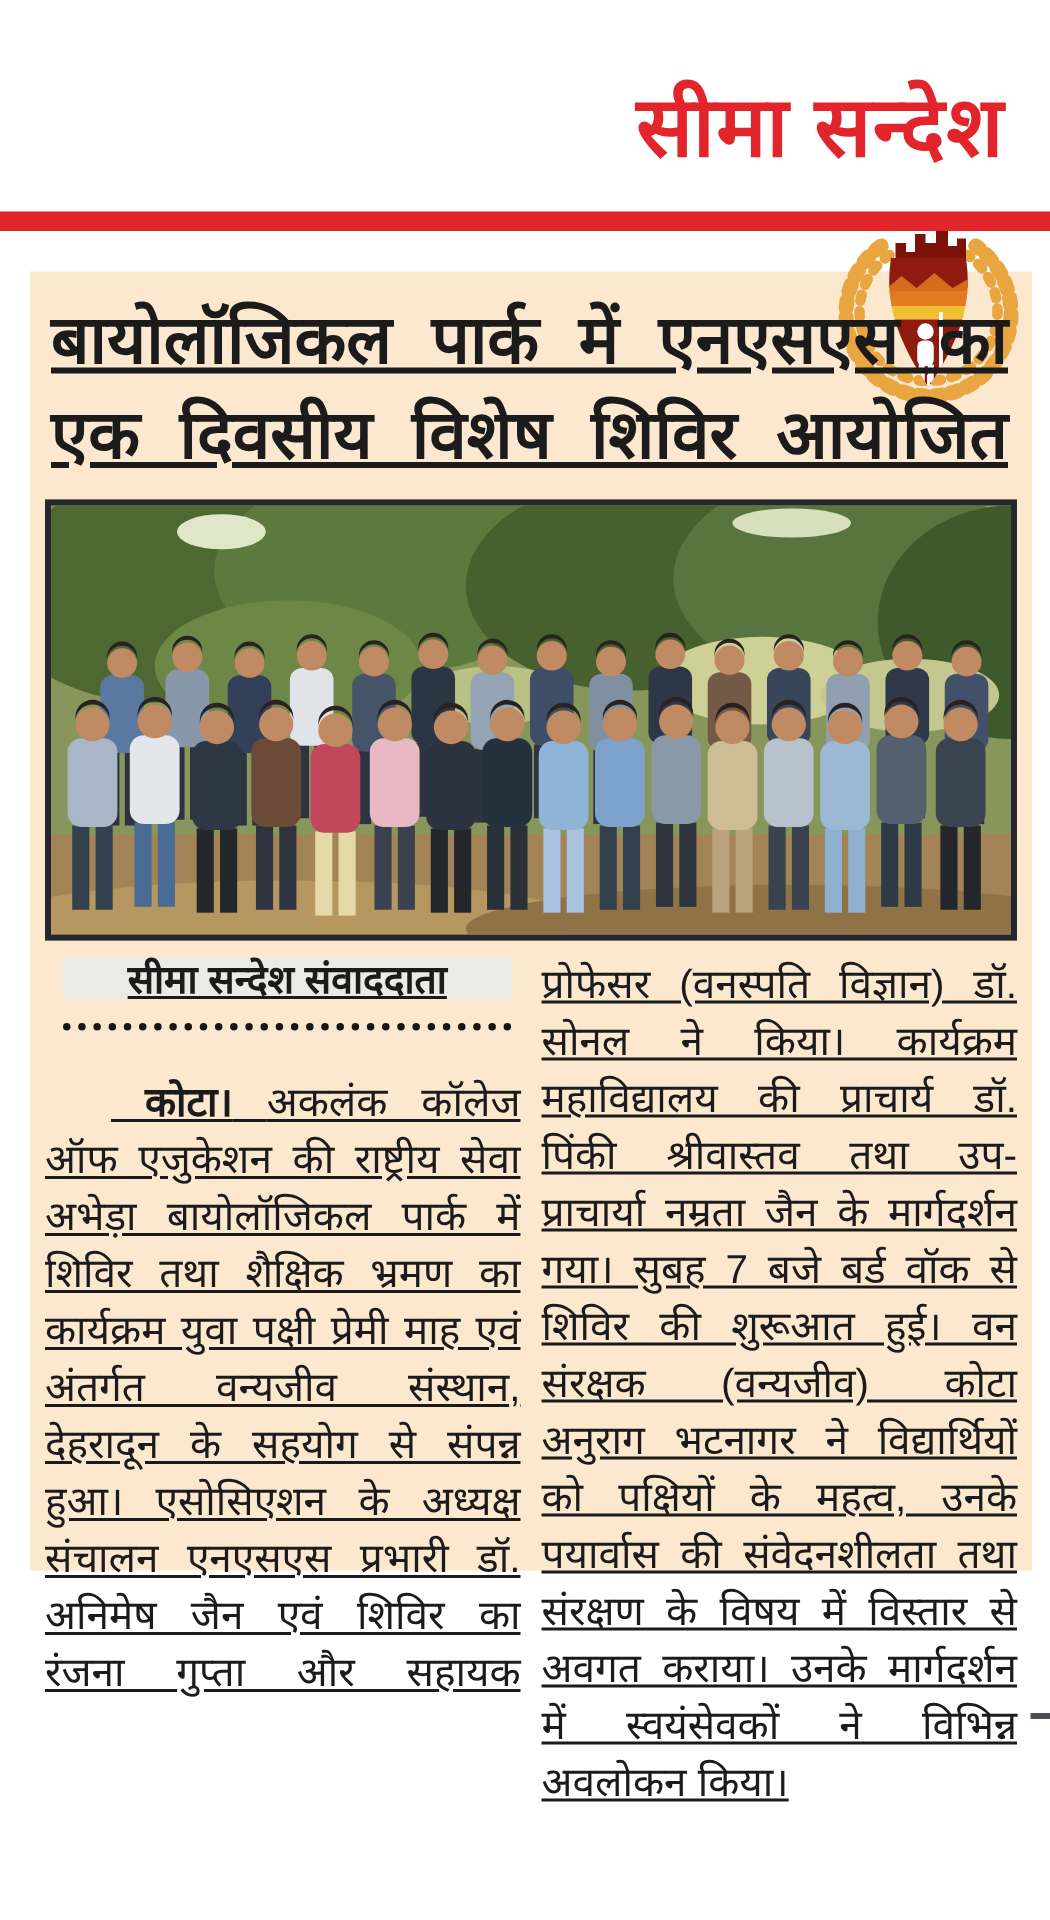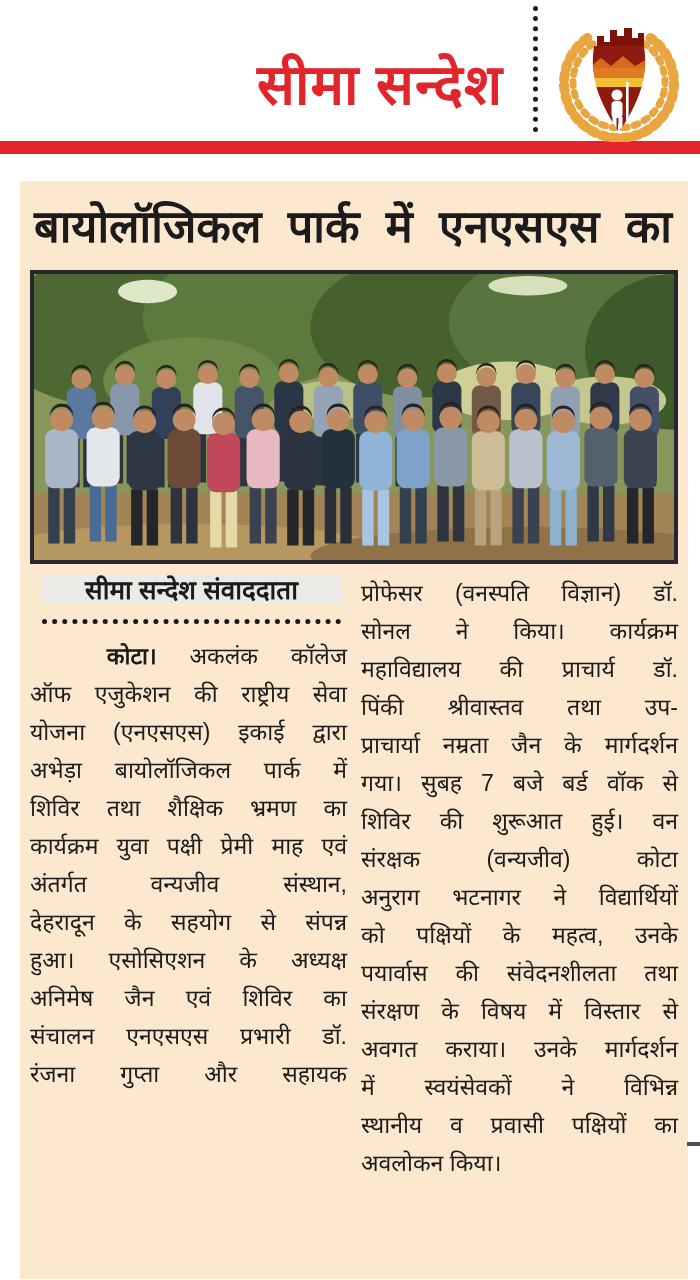--- a/index.html
+++ b/index.html
@@ -14,21 +14,21 @@
   html,body{background:#fff;}
   .page{
     position:relative;
     width:700px;height:1280px;
     background:#ffffff;
     overflow:hidden;
     font-family:"Liberation Sans","DejaVu Sans",sans-serif;
     color:var(--ink);
   }
   
-  .masthead{display:flex;align-items:flex-start;height:141px;}
+  .masthead{display:flex;align-items:flex-end;height:141px;flex-direction:column;}
   .mast-title{
     flex:1;
     text-align:right;
     padding:44px 30px 0 0;
     font-size:56px;
     font-weight:bold;
     color:var(--accent-red);
     letter-spacing:1px;
     white-space:nowrap;
   }
@@ -41,22 +41,23 @@
   .mast-logo{
     width:162px;
     display:flex;justify-content:center;align-items:flex-start;
     padding-top:6px;
   }
   .red-bar{height:13px;background:var(--accent-red);width:100%;}
   
   .clip{
     margin:27px 12px 0 20px;
     background:var(--peach);
-    height:1098px;
+    height:866px;
     padding:8px 8px 0 8px;
+    text-decoration:underline;
   }
   .headline{
     font-weight:bold;
     color:var(--ink);
     font-size:45px;
     line-height:63px;
     padding:6px 8px 8px 6px;
   }
   .headline .hl{
     display:block;
@@ -87,28 +88,28 @@
     white-space:nowrap;
   }
   .dotted-rule{
     margin:16px 6px 0 12px;
     border-bottom:5px dotted #161616;
     height:2px;
   }
   .lines{display:block;}
   .tline{
     height:38px;
-    font-size:23px;
+    font-size:27px;
     line-height:38px;
     text-align:justify;
     text-align-last:justify;
     white-space:nowrap;
     overflow:visible;
   }
-  .col-left .tline.first{margin-top:13px;}
+  .col-left .tline.first{margin-top:29px;}
   .indent{display:inline-block;width:44px;}
   .dateline{font-weight:bold;}
   .col-right .lines .tline:last-child{text-align-last:left;}
   .edge-dash{
     position:absolute;
     right:0;top:1142px;
     width:13px;height:4px;
     background:#4c4c54;
   }
 </style>
@@ -149,20 +150,21 @@
       </svg>
     </div>
   </header>
 
   <div class="red-bar"></div>
 
   <section class="clip">
 
     <h1 class="headline">
       <span class="hl">बायोलॉजिकल पार्क में एनएसएस का</span>
+      <span class="hl">एक दिवसीय विशेष शिविर आयोजित</span>
     </h1>
 
     <figure class="photo">
       <svg viewBox="0 0 648 294" preserveAspectRatio="none">
 
         <rect x="0" y="0" width="648" height="294" fill="#87975c"></rect>
         <ellipse cx="70" cy="60" rx="110" ry="75" fill="#4e6833"></ellipse>
         <ellipse cx="230" cy="45" rx="120" ry="70" fill="#5d7a3e"></ellipse>
         <ellipse cx="390" cy="55" rx="110" ry="72" fill="#46602e"></ellipse>
         <ellipse cx="540" cy="50" rx="120" ry="75" fill="#587540"></ellipse>
@@ -407,50 +409,48 @@
           <span>सीमा सन्देश संवाददाता</span>
         </div>
         <div class="dotted-rule"></div>
         <div class="tline first">
           <span class="indent"></span>
           <span class="dateline">कोटा।</span>
           <span>अकलंक कॉलेज</span>
         </div>
         <div class="lines">
             <div class="tline">ऑफ एजुकेशन की राष्ट्रीय सेवा</div>
-            <div class="tline">योजना (एनएसएस) इकाई द्वारा</div>
             <div class="tline">अभेड़ा बायोलॉजिकल पार्क में</div>
             <div class="tline">शिविर तथा शैक्षिक भ्रमण का</div>
             <div class="tline">कार्यक्रम युवा पक्षी प्रेमी माह एवं</div>
             <div class="tline">अंतर्गत वन्यजीव संस्थान,</div>
             <div class="tline">देहरादून के सहयोग से संपन्न</div>
             <div class="tline">हुआ। एसोसिएशन के अध्यक्ष</div>
+            <div class="tline">संचालन एनएसएस प्रभारी डॉ.</div>
             <div class="tline">अनिमेष जैन एवं शिविर का</div>
-            <div class="tline">संचालन एनएसएस प्रभारी डॉ.</div>
             <div class="tline">रंजना गुप्ता और सहायक</div>
           </div>
       </div>
 
       <div class="col col-right">
         <div class="lines">
             <div class="tline">प्रोफेसर (वनस्पति विज्ञान) डॉ.</div>
             <div class="tline">सोनल ने किया। कार्यक्रम</div>
             <div class="tline">महाविद्यालय की प्राचार्य डॉ.</div>
             <div class="tline">पिंकी श्रीवास्तव तथा उप-</div>
             <div class="tline">प्राचार्या नम्रता जैन के मार्गदर्शन</div>
             <div class="tline">गया। सुबह 7 बजे बर्ड वॉक से</div>
             <div class="tline">शिविर की शुरूआत हुई। वन</div>
             <div class="tline">संरक्षक (वन्यजीव) कोटा</div>
             <div class="tline">अनुराग भटनागर ने विद्यार्थियों</div>
             <div class="tline">को पक्षियों के महत्व, उनके</div>
             <div class="tline">पयार्वास की संवेदनशीलता तथा</div>
             <div class="tline">संरक्षण के विषय में विस्तार से</div>
             <div class="tline">अवगत कराया। उनके मार्गदर्शन</div>
             <div class="tline">में स्वयंसेवकों ने विभिन्न</div>
-            <div class="tline">स्थानीय व प्रवासी पक्षियों का</div>
             <div class="tline">अवलोकन किया।</div>
           </div>
       </div>
 
     </div>
   </section>
 
   <div class="edge-dash"></div>
 
 </div>

